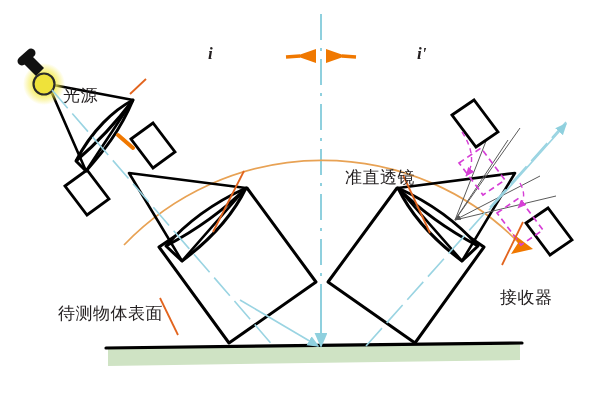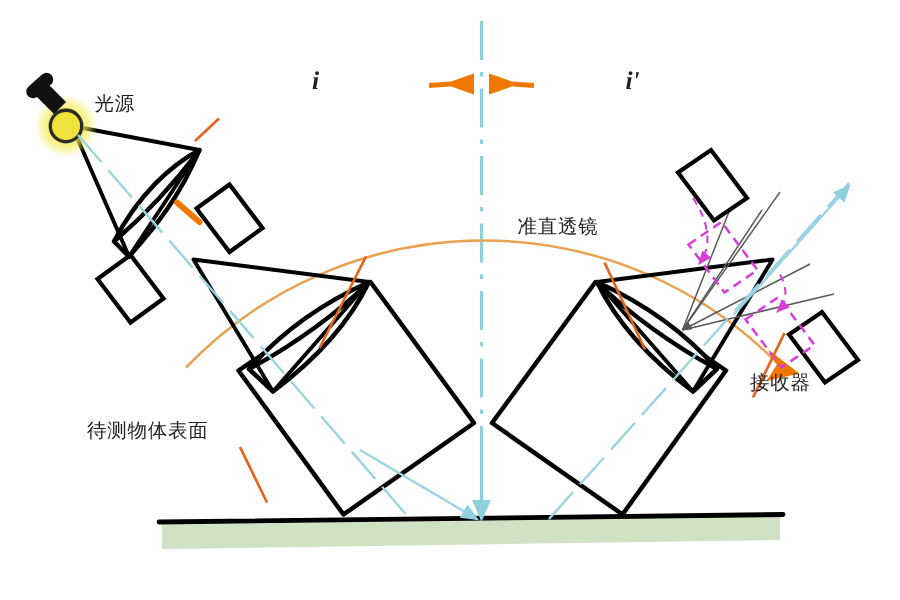--- a/index.html
+++ b/index.html
@@ -18,24 +18,25 @@
   #stage svg {
     position: absolute;
     left: 0;
     top: 0;
     width: 600px;
     height: 400px;
   }
   .cjk-label {
     position: absolute;
     font-family: "Liberation Serif", "DejaVu Serif", serif;
-    font-size: 13px;
+    font-size: 17px;
     color: #231f20;
     white-space: nowrap;
     letter-spacing: 0.5px;
+    margin-top: 24px;
   }
   .angle-label {
     position: absolute;
     font-family: "Liberation Serif", "DejaVu Serif", serif;
     font-style: italic;
     font-size: 17px;
     font-weight: bold;
     color: #231f20;
     white-space: nowrap;
   }
@@ -163,19 +164,19 @@
     </g>
   </svg>
 
   <div class="cjk-label" style="left:63px; top:60px;">光源</div>
 
 
   <div class="cjk-label" style="left:58px; top:278px;">待测物体表面</div>
 
   <div class="cjk-label" style="left:345px; top:142px;">准直透镜</div>
 
-  <div class="cjk-label" style="left:500px; top:246px;">接收器</div>
+  <div class="cjk-label" style="left:500px; top:262px;">接收器</div>
 
   <div class="angle-label" style="left:208px; top:44px;">i</div>
 
   <div class="angle-label" style="left:417px; top:44px;">i'</div>
 
 </div>
 
 </body></html>

